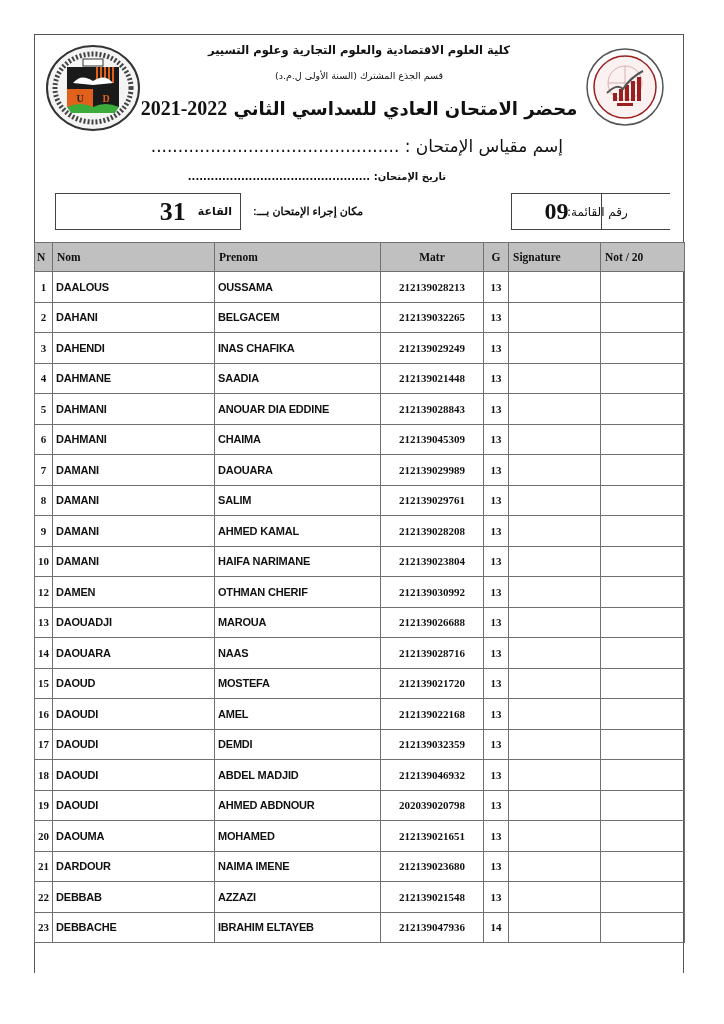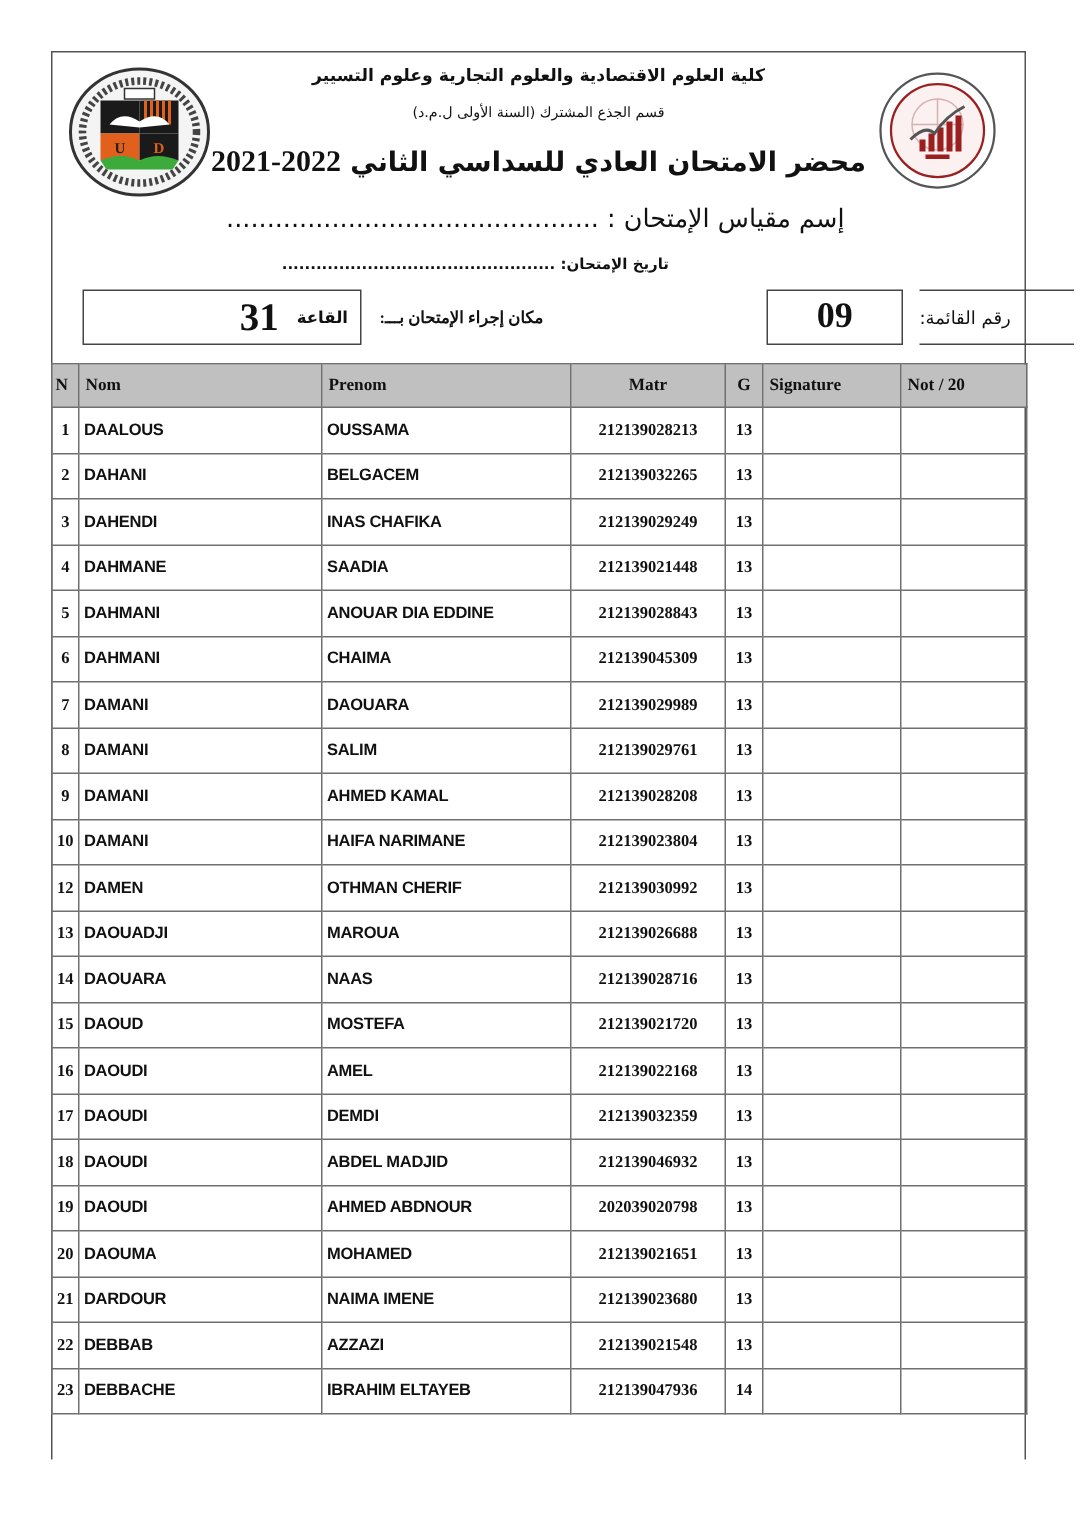--- a/index.html
+++ b/index.html
@@ -17,30 +17,30 @@
   .hdr-faculty { top: 8px; font-family: "DejaVu Sans", sans-serif; font-weight: bold; font-size: 11.5px; left: 0; }
   .hdr-dept { top: 35px; font-family: "DejaVu Sans", sans-serif; font-size: 9.5px; left: 0; }
   .hdr-title { top: 62px; font-family: "DejaVu Sans", sans-serif; font-weight: bold; font-size: 18px; left: 0; }
   .hdr-title .yr { font-family: "Liberation Serif", serif; font-size: 20px; }
   .hdr-module { position: absolute; top: 101px; right: 120px; direction: rtl;
                 font-family: "DejaVu Sans", sans-serif; font-size: 17px; }
   .hdr-date { position: absolute; top: 136px; right: 237px; direction: rtl;
               font-family: "DejaVu Sans", sans-serif; font-size: 10px; font-weight: bold; }
 
   .place-label { position: absolute; top: 170px; left: 218px; direction: rtl;
-                 font-family: Liberation Serif, serif; font-size: 11px; font-weight: bold; }
+                 font-family: Liberation Sans, sans-serif; font-size: 11px; font-weight: bold; }
   .room-box { position: absolute; top: 158px; left: 20px; width: 186px; height: 37px;
               border: 1.5px solid #444; display: flex; align-items: center; justify-content: flex-end;
               padding-right: 8px; gap: 12px; }
   .room-num { font-family: "Liberation Serif", serif; font-weight: bold; font-size: 26px; }
   .room-label { font-family: "DejaVu Sans", sans-serif; font-size: 11px; font-weight: bold; }
   .list-box { position: absolute; top: 158px; left: 476px; width: 91px; height: 37px;
               border: 1.5px solid #444; display: flex; align-items: center; justify-content: center; }
   .list-num { font-family: Liberation Serif, serif; font-weight: bold; font-size: 24px; }
-  .list-label-cell { position: absolute; top: 158px; left: 578px; width: 103px; height: 37px;
+  .list-label-cell { position: absolute; top: 158px; left: 532px; width: 103px; height: 37px;
                      border-top: 1.5px solid #444; border-bottom: 1.5px solid #444;
                      display: flex; align-items: center; justify-content: flex-end; padding-right: 6px;
                      direction: rtl; font-family: "DejaVu Sans", sans-serif; font-size: 12px; }
 
   table.roster { position: absolute; top: 207px; left: -1px; width: 650px; border-collapse: collapse;
                  table-layout: fixed; }
   table.roster th, table.roster td { border: 1px solid #707070; height: 30.5px; font-size: 11px; }
   table.roster th { background: #c0c0c0; height: 29px; font-family: "Liberation Serif", serif;
                     font-weight: bold; font-size: 11.5px; text-align: left; padding-left: 4px; }
   table.roster th.c-matr, table.roster th.c-g { text-align: center; padding-left: 0; }

